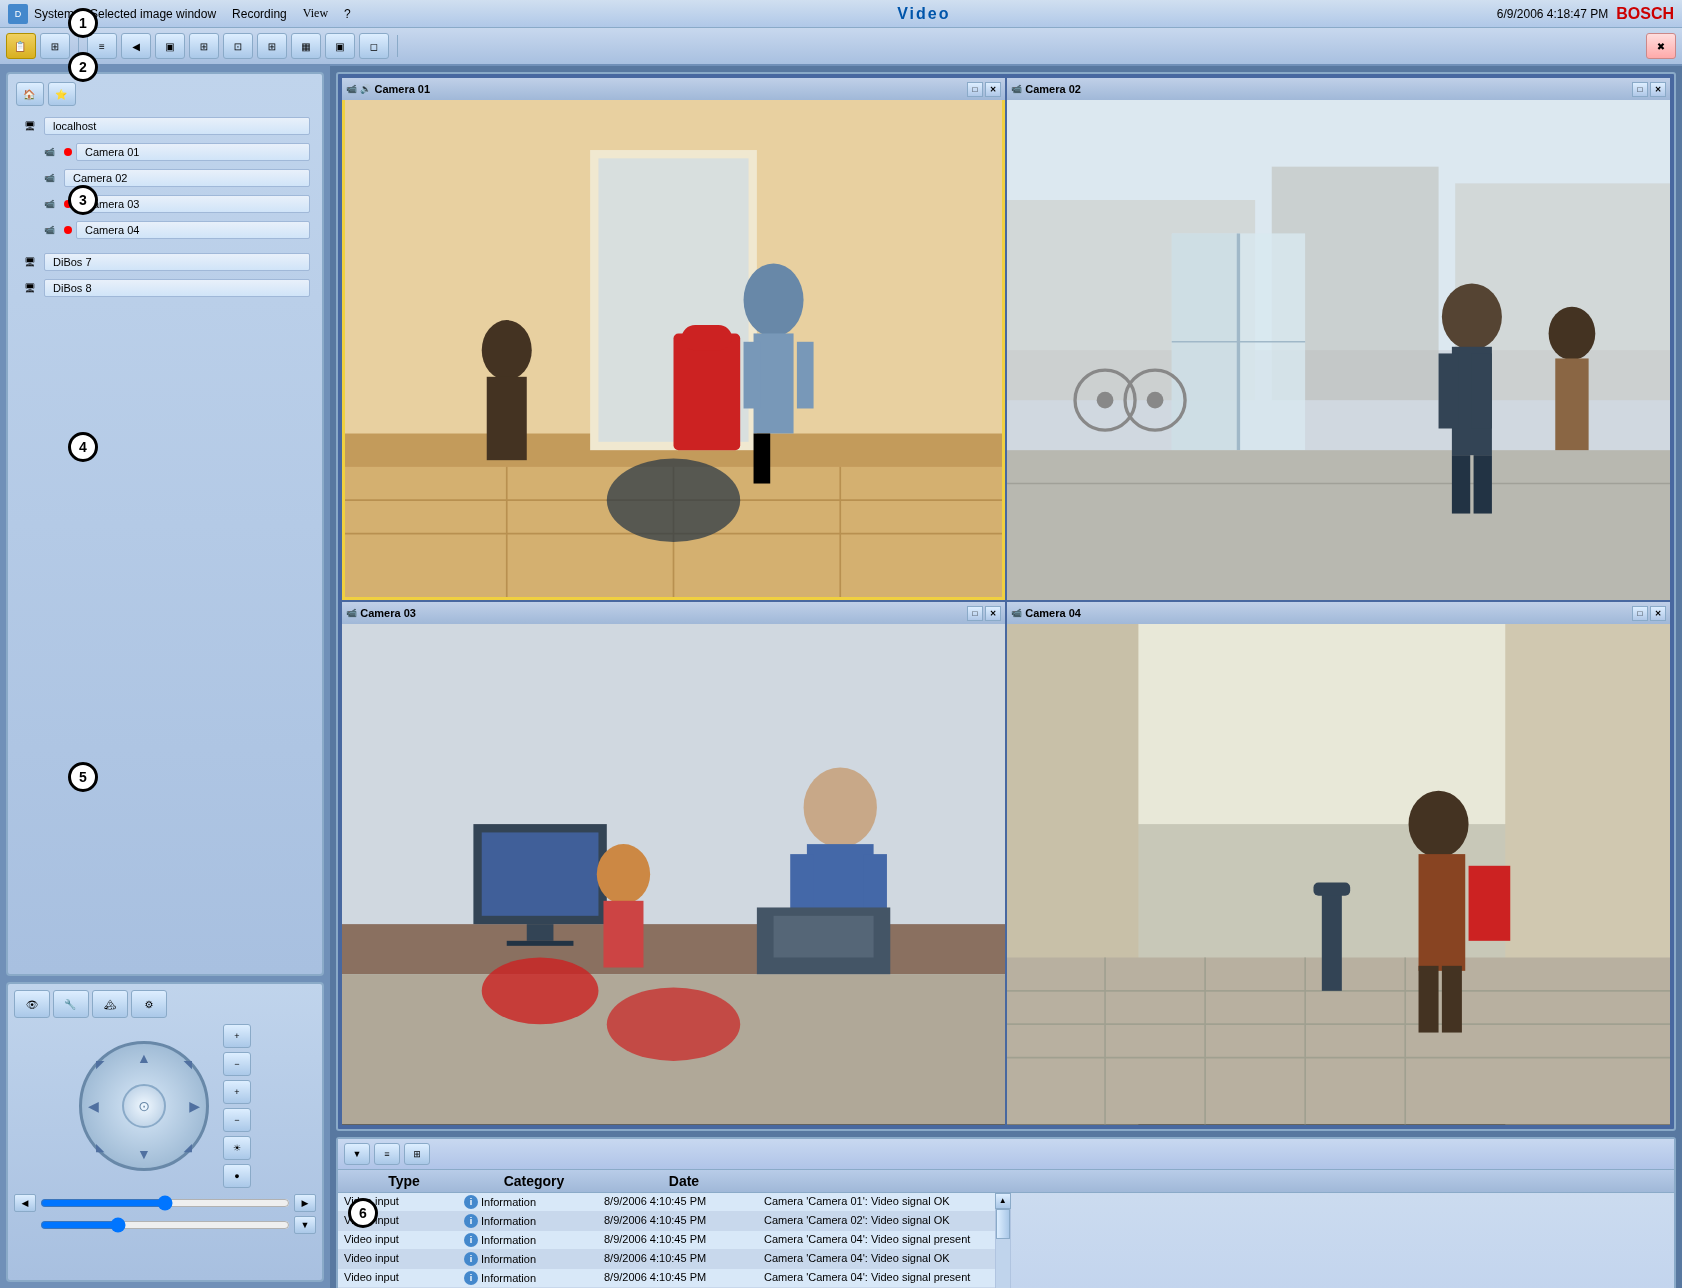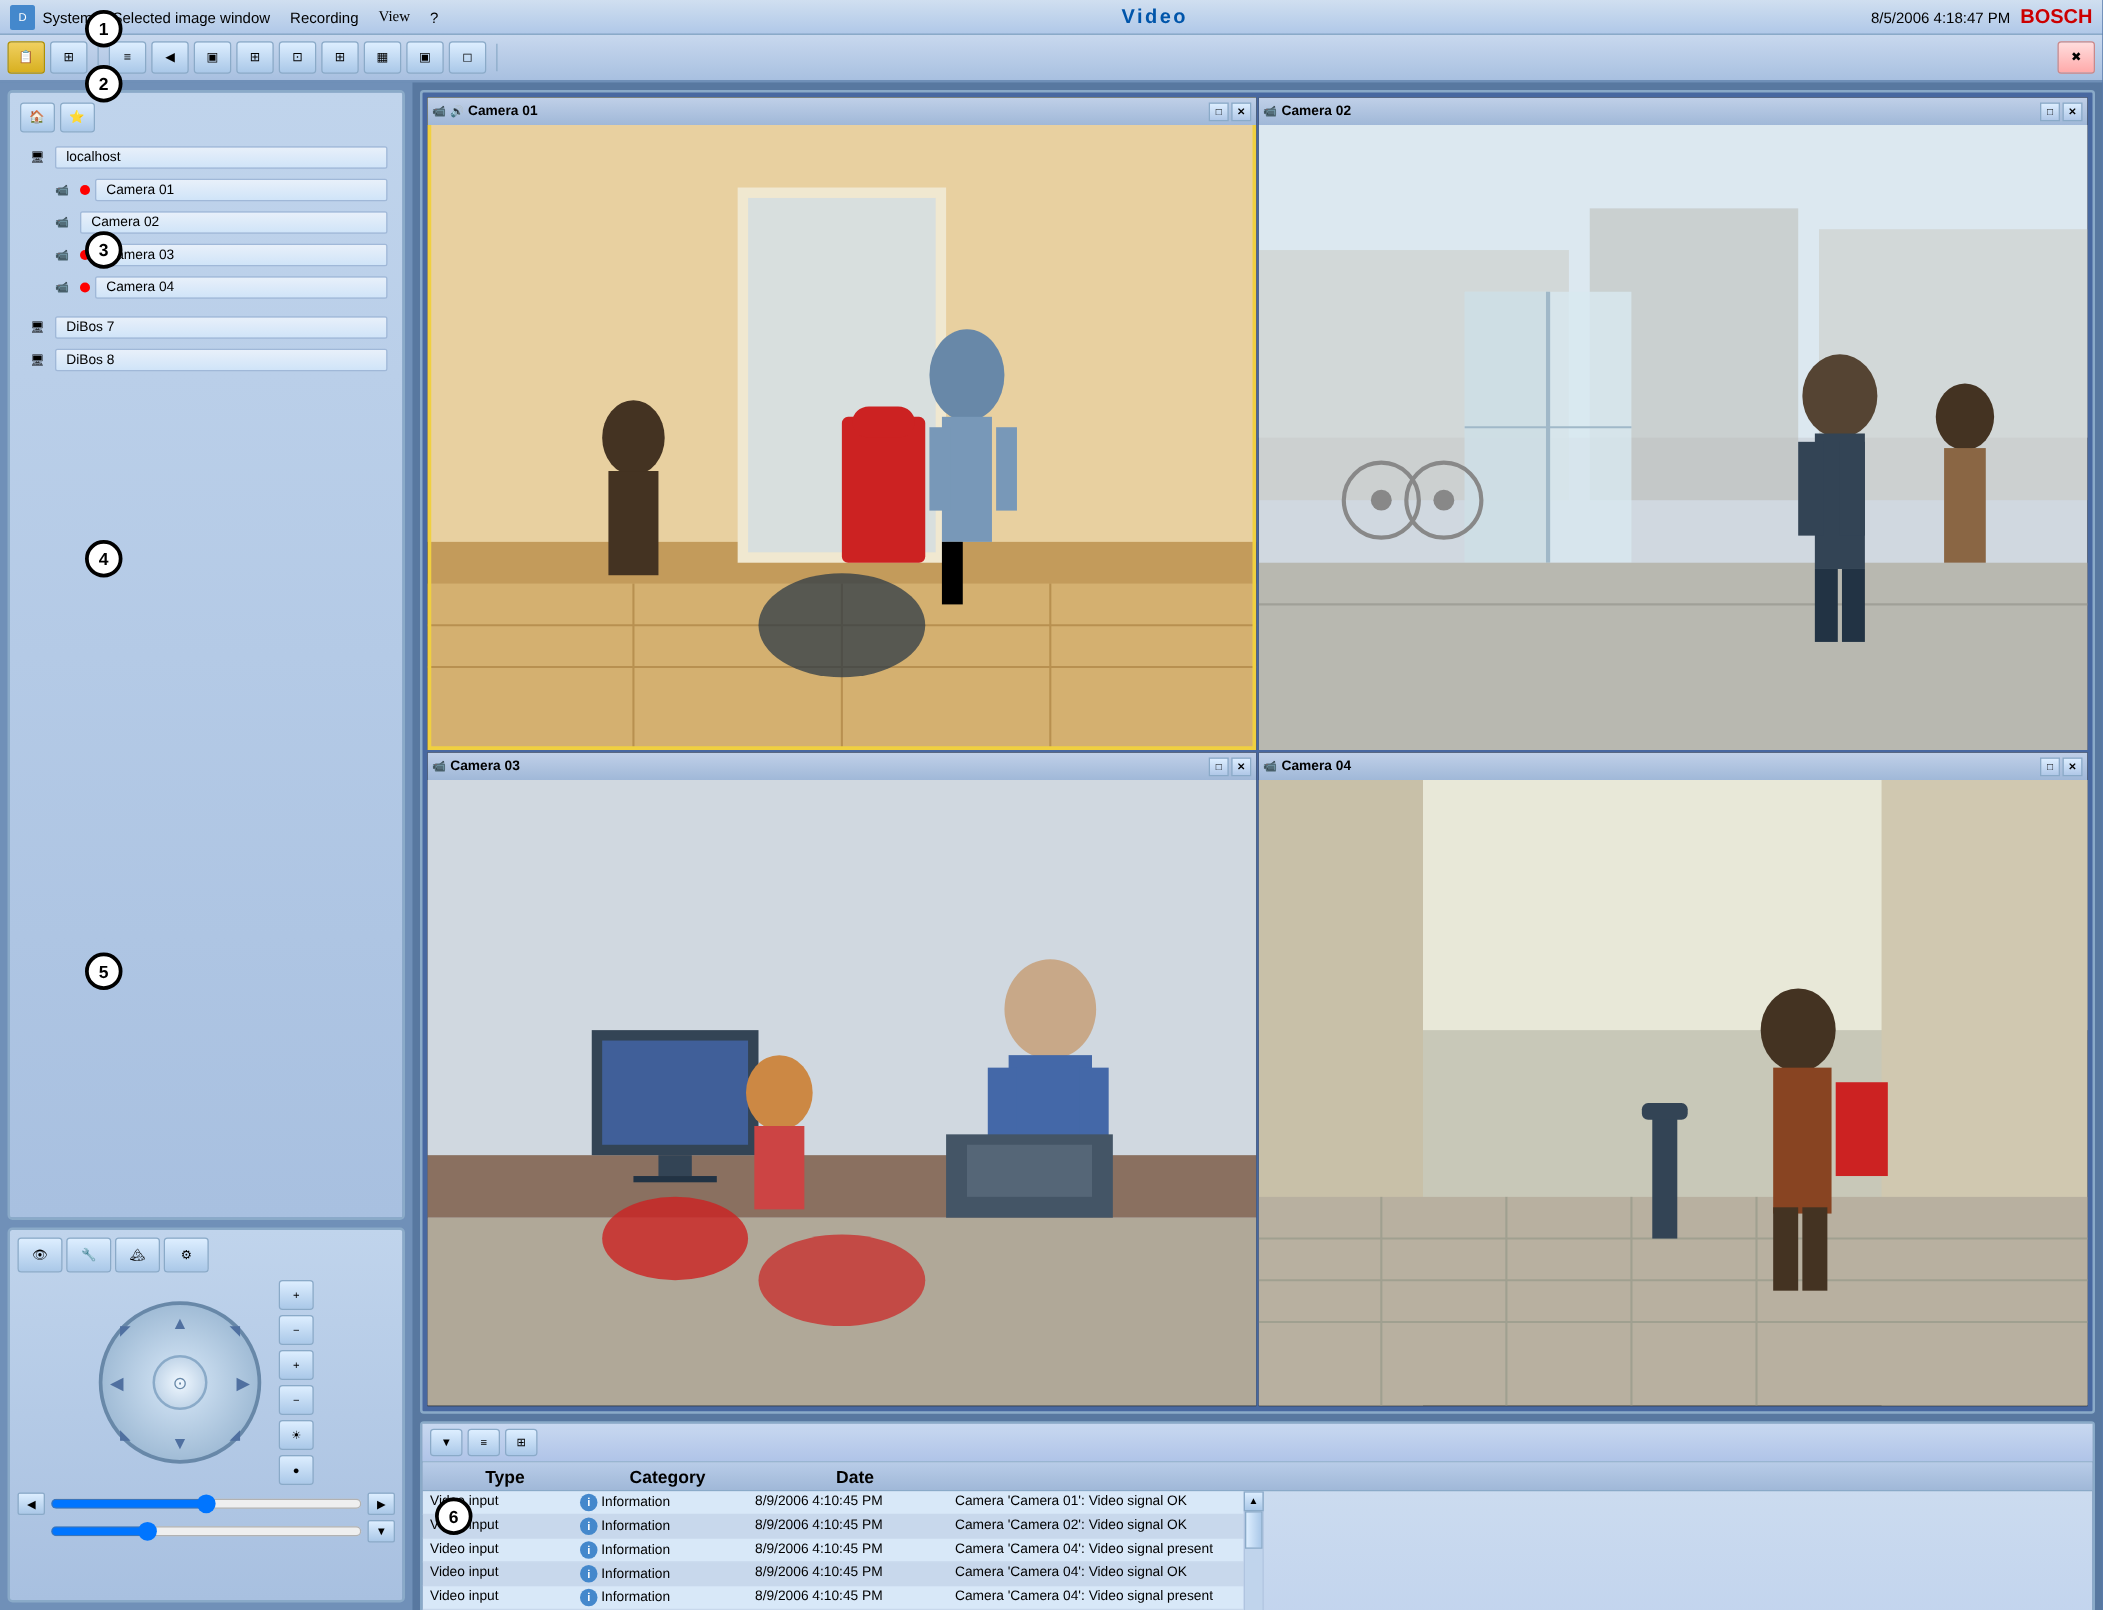--- a/index.html
+++ b/index.html
@@ -491,21 +491,21 @@
     <div class="menu-items">
       <span style="cursor:pointer;">System</span>
       <span style="cursor:pointer;">Selected image window</span>
       <span style="cursor:pointer;">Recording</span>
       <span style="cursor:pointer;font-family:Liberation Serif, serif;">View</span>
       <span style="cursor:pointer;">?</span>
     </div>
   </div>
   <div class="app-title">Video</div>
   <div class="right-section">
-    <span>8/5/2006 4:18:47 PM</span>
+    <span>6/9/2006 4:18:47 PM</span>
     <span class="bosch-logo" style="font-size:16px;color:#cc0000;font-weight:900;">BOSCH</span>
   </div>
 </div>
 
 <div id="toolbar">
   <div class="toolbar-btn active">📋</div>
   <div class="toolbar-btn">⊞</div>
   <div class="toolbar-separator"></div>
   <div class="toolbar-btn">≡</div>
   <div class="toolbar-btn">◀</div>

